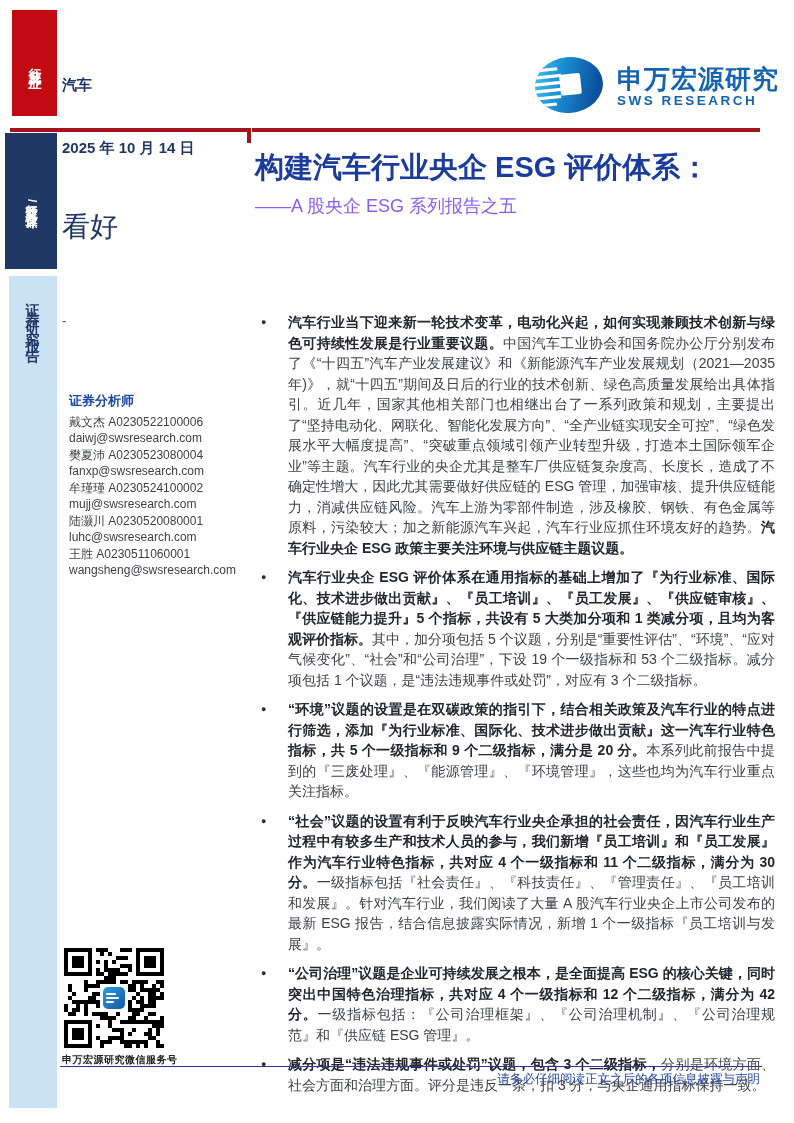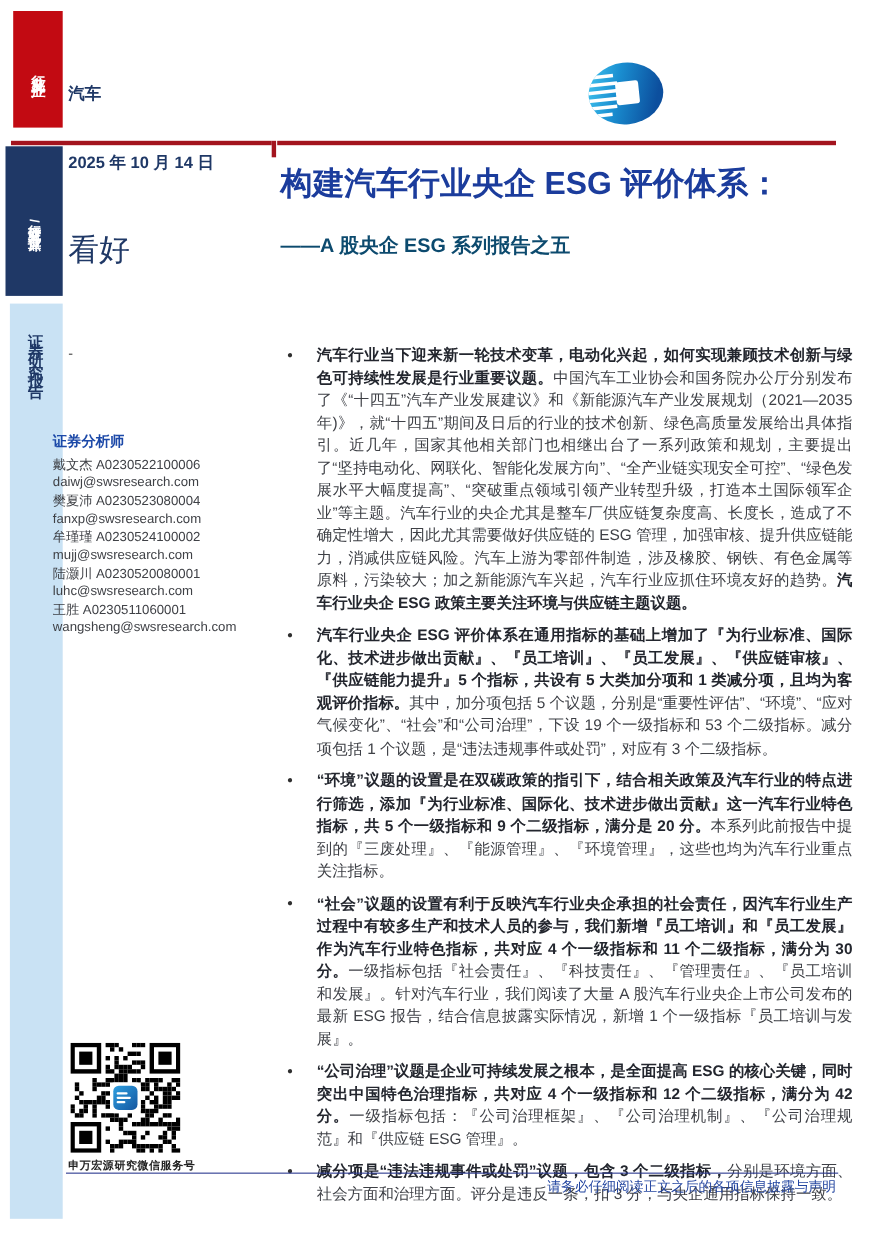--- a/index.html
+++ b/index.html
@@ -32,25 +32,25 @@
   
   .rule-left{position:absolute;left:10px;top:128px;width:237px;height:4px;background:var(--red-rule);}
   .rule-right{position:absolute;left:252px;top:128px;width:508px;height:4px;background:var(--red-rule);}
   .rule-tick{position:absolute;left:247px;top:128px;width:4px;height:15px;background:var(--red-rule);}
 
   .report-date{position:absolute;left:62px;top:139px;font-size:15px;font-weight:700;color:var(--navy);}
   .rating{position:absolute;left:62px;top:208px;font-size:28px;font-weight:400;color:var(--navy);}
 
   .title-block{position:absolute;left:255px;top:148px;width:506px;}
   .title-line{font-size:29px;line-height:39px;font-weight:700;color:var(--title-blue);}
-  .subtitle{margin-top:24px;font-size:18px;font-weight:700;color:#0c4a6e;}
+  .subtitle{margin-top:7px;font-size:18px;font-weight:400;color:#8b5cf6;}
 
   
   .left-dash{position:absolute;left:62px;top:313px;font-size:13px;color:#444;}
-  .panel{position:absolute;left:48px;width:182px;font-size:12px;line-height:16.5px;color:#3f4146;}
+  .panel{position:absolute;left:69px;width:182px;font-size:12px;line-height:16.5px;color:#3f4146;}
   .panel .panel-head{font-size:13px;font-weight:700;color:var(--heading-blue);margin-bottom:4px;}
   .analysts{top:393px;}
   .contacts{top:582px;}
 
   .qr-block{position:absolute;left:62px;top:948px;width:112px;}
   .qr-wrap{position:relative;width:100px;height:100px;margin-left:2px;}
   .qr-logo{position:absolute;left:36px;top:36px;width:28px;height:28px;background:#fff;border-radius:4px;
            display:flex;align-items:center;justify-content:center;}
   .qr-logo-inner{width:22px;height:22px;border-radius:5px;background:linear-gradient(135deg,#2e9fe0,#1456a0);
            display:flex;flex-direction:column;justify-content:center;gap:2px;padding-left:3px;}
@@ -106,20 +106,24 @@
             <rect x="0" y="12" width="26" height="3.2" fill="#fff"></rect>
             <rect x="0" y="19" width="29" height="3.2" fill="#fff"></rect>
             <rect x="0" y="26" width="31" height="3.2" fill="#fff"></rect>
             <rect x="0" y="33" width="30" height="3.2" fill="#fff"></rect>
             <rect x="0" y="40" width="27" height="3.2" fill="#fff"></rect>
             <rect x="0" y="47" width="22" height="3.2" fill="#fff"></rect>
           </g>
           <rect x="27" y="20" width="21" height="21" rx="2.5" fill="#fff"></rect>
         </g>
       </svg>
+    </span>
+    <span class="logo-text">
+      <div class="cn">申万宏源研究</div>
+      <div class="en">SWS RESEARCH</div>
     </span>
   </div>
 
   <div class="rule-left"></div>
   <div class="rule-right"></div>
   <div class="rule-tick"></div>
 
   <div class="report-date">2025 年 10 月 14 日</div>
   <div class="rating">看好</div>
 

